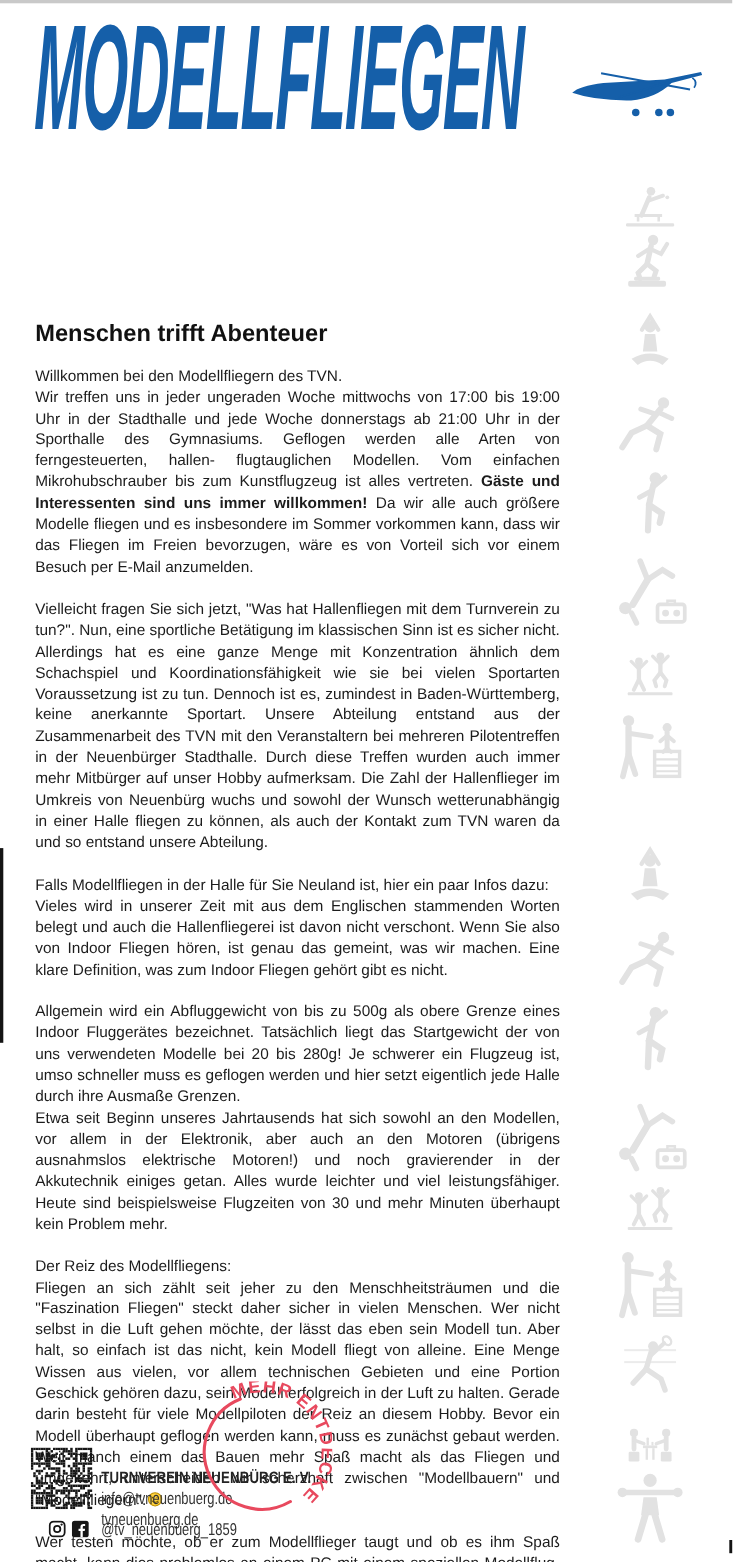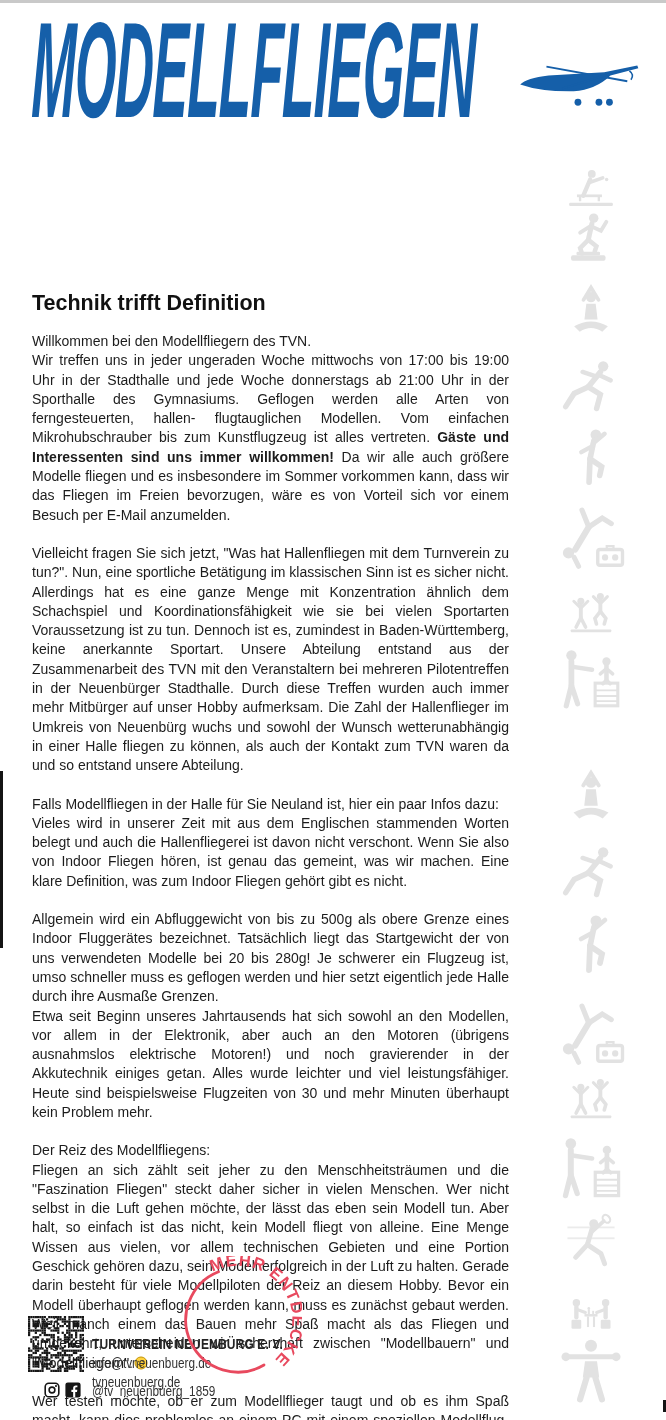--- a/index.html
+++ b/index.html
@@ -178,21 +178,21 @@
       <path d="M88,60 L204,24" stroke="var(--blue)" stroke-width="3" fill="none"></path>
       <path d="M216,26 q10,7 3,17" stroke="var(--blue)" stroke-width="3" fill="none"></path>
       <circle cx="118" cy="86" r="6.5" fill="var(--blue)"></circle>
       <circle cx="158" cy="86" r="6.5" fill="var(--blue)"></circle>
       <circle cx="178" cy="86" r="6.5" fill="var(--blue)"></circle>
     </svg>
   </div>
 
 
   <div class="article">
-    <h1>Technik trifft Definition</h1>
+    <h1>Menschen trifft Abenteuer</h1>
     <div>
         <p class="body-para"><span>Willkommen bei den Modellfliegern des TVN.
 Wir treffen uns in jeder ungeraden Woche mittwochs von 17:00 bis 19:00 Uhr in der Stadthalle und jede Woche donnerstags ab 21:00 Uhr in der Sporthalle des Gymnasiums. Geflogen werden alle Arten von ferngesteuerten, hallen- flugtauglichen Modellen. Vom einfachen Mikrohubschrauber bis zum Kunstflugzeug ist alles vertreten. </span><span class="b">Gäste und Interessenten sind uns immer willkommen!</span><span> Da wir alle auch größere Modelle fliegen und es insbesondere im Sommer vorkommen kann, dass wir das Fliegen im Freien bevorzugen, wäre es von Vorteil sich vor einem Besuch per E-Mail anzumelden.</span></p>
         <p class="body-para"><span>Vielleicht fragen Sie sich jetzt, "Was hat Hallenfliegen mit dem Turnverein zu tun?". Nun, eine sportliche Betätigung im klassischen Sinn ist es sicher nicht. Allerdings hat es eine ganze Menge mit Konzentration ähnlich dem Schachspiel und Koordinationsfähigkeit wie sie bei vielen Sportarten Voraussetzung ist zu tun. Dennoch ist es, zumindest in Baden-Württemberg, keine anerkannte Sportart. Unsere Abteilung entstand aus der Zusammenarbeit des TVN mit den Veranstaltern bei mehreren Pilotentreffen in der Neuenbürger Stadthalle. Durch diese Treffen wurden auch immer mehr Mitbürger auf unser Hobby aufmerksam. Die Zahl der Hallenflieger im Umkreis von Neuenbürg wuchs und sowohl der Wunsch wetterunabhängig in einer Halle fliegen zu können, als auch der Kontakt zum TVN waren da und so entstand unsere Abteilung.</span></p>
         <p class="body-para"><span>Falls Modellfliegen in der Halle für Sie Neuland ist, hier ein paar Infos dazu:
 Vieles wird in unserer Zeit mit aus dem Englischen stammenden Worten belegt und auch die Hallenfliegerei ist davon nicht verschont. Wenn Sie also von Indoor Fliegen hören, ist genau das gemeint, was wir machen. Eine klare Definition, was zum Indoor Fliegen gehört gibt es nicht.</span></p>
         <p class="body-para"><span>Allgemein wird ein Abfluggewicht von bis zu 500g als obere Grenze eines Indoor Fluggerätes bezeichnet. Tatsächlich liegt das Startgewicht der von uns verwendeten Modelle bei 20 bis 280g! Je schwerer ein Flugzeug ist, umso schneller muss es geflogen werden und hier setzt eigentlich jede Halle durch ihre Ausmaße Grenzen.
 Etwa seit Beginn unseres Jahrtausends hat sich sowohl an den Modellen, vor allem in der Elektronik, aber auch an den Motoren (übrigens ausnahmslos elektrische Motoren!) und noch gravierender in der Akkutechnik einiges getan. Alles wurde leichter und viel leistungsfähiger. Heute sind beispielsweise Flugzeiten von 30 und mehr Minuten überhaupt kein Problem mehr.</span></p>
         <p class="body-para"><span>Der Reiz des Modellfliegens:
 Fliegen an sich zählt seit jeher zu den Menschheitsträumen und die "Faszination Fliegen" steckt daher sicher in vielen Menschen. Wer nicht selbst in die Luft gehen möchte, der lässt das eben sein Modell tun. Aber halt, so einfach ist das nicht, kein Modell fliegt von alleine. Eine Menge Wissen aus vielen, vor allem technischen Gebieten und eine Portion Geschick gehören dazu, sein Modell erfolgreich in der Luft zu halten. Gerade darin besteht für viele Modellpiloten der Reiz an diesem Hobby. Bevor ein Modell überhaupt geflogen werden kann, muss es zunächst gebaut werden. Weil manch einem das Bauen mehr Spaß macht als das Fliegen und umgekehrt, unterscheiden wir scherzhaft zwischen "Modellbauern" und "Modellfliegern".</span><svg class="smiley" width="14" height="14" viewBox="0 0 20 20">

